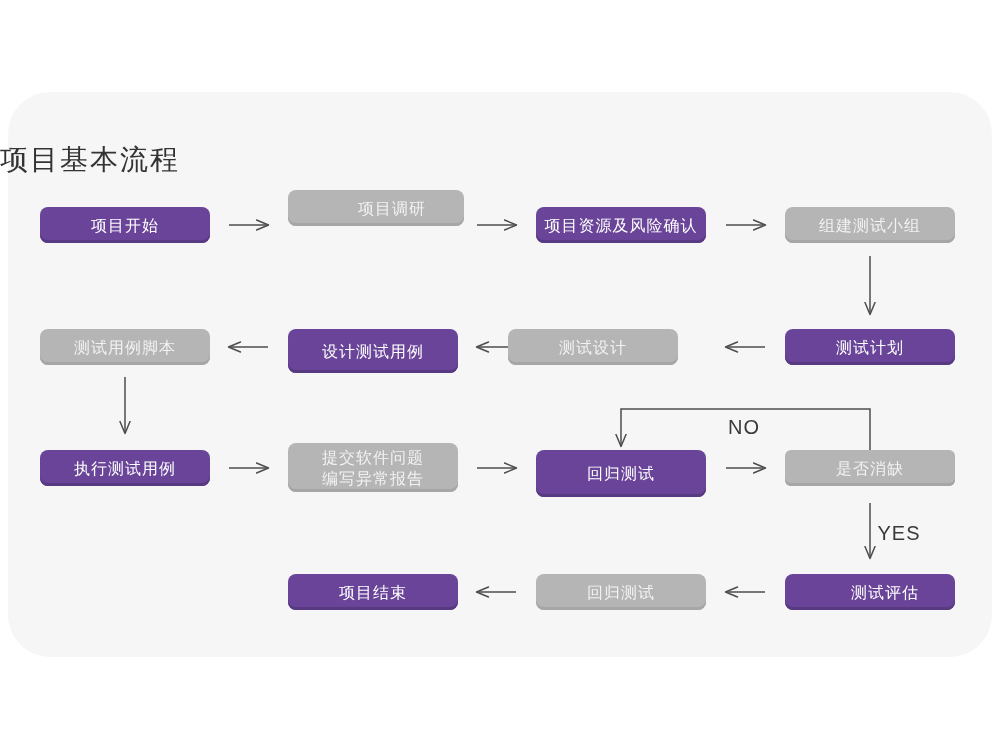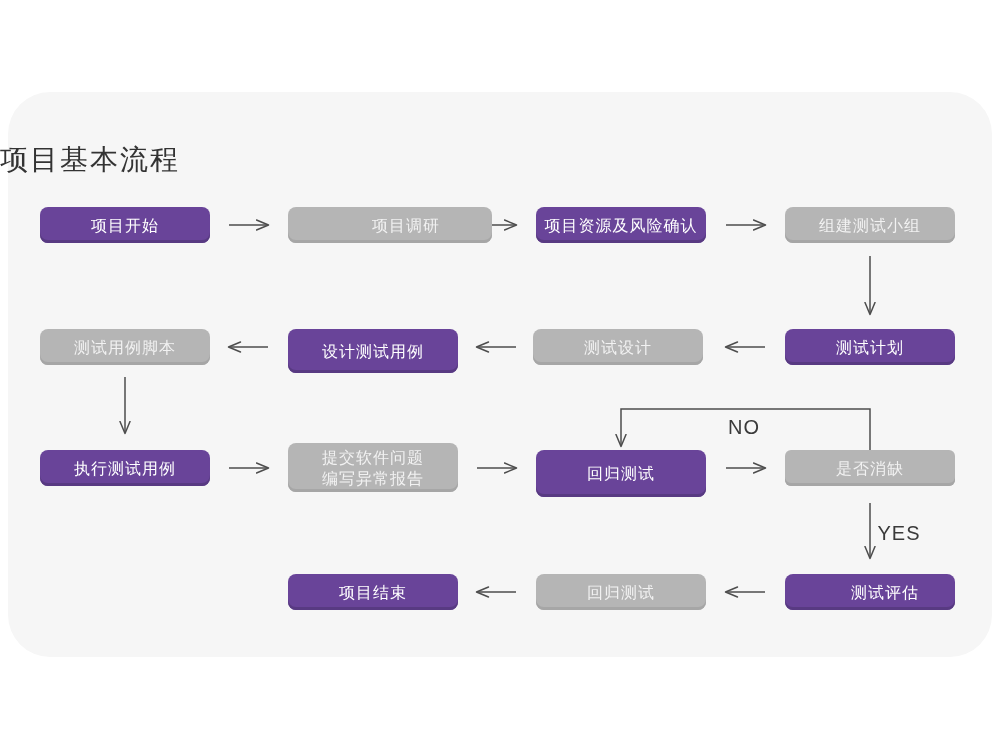--- a/index.html
+++ b/index.html
@@ -101,33 +101,33 @@
       <polyline points="870,450 870,409 621,409 621,446" marker-end="url(#arrowhead)"></polyline>
       <polyline points="870,503 870,558" marker-end="url(#arrowhead)"></polyline>
       <polyline points="765,592 726,592" marker-end="url(#arrowhead)"></polyline>
       <polyline points="516,592 477,592" marker-end="url(#arrowhead)"></polyline>
     </svg>
 
   <div id="nodes">
       <div class="node purple" style="left: 40px; top: 207px; width: 170px; height: 36px;">
         <span>项目开始</span>
       </div>
-      <div class="node gray" style="left: 288px; top: 207px; width: 204px; height: 36px; padding-left: 32px;">
+      <div class="node gray" style="left: 288px; top: 190px; width: 176px; height: 36px; padding-left: 32px;">
         <span>项目调研</span>
       </div>
       <div class="node purple" style="left: 536px; top: 207px; width: 170px; height: 36px;">
         <span>项目资源及风险确认</span>
       </div>
       <div class="node gray" style="left: 785px; top: 207px; width: 170px; height: 36px;">
         <span>组建测试小组</span>
       </div>
       <div class="node purple" style="left: 785px; top: 329px; width: 170px; height: 36px;">
         <span>测试计划</span>
       </div>
-      <div class="node gray" style="left: 533px; top: 329px; width: 170px; height: 36px;">
+      <div class="node gray" style="left: 508px; top: 329px; width: 170px; height: 36px;">
         <span>测试设计</span>
       </div>
       <div class="node purple" style="left: 288px; top: 329px; width: 170px; height: 44px;">
         <span>设计测试用例</span>
       </div>
       <div class="node gray" style="left: 40px; top: 329px; width: 170px; height: 36px;">
         <span>测试用例脚本</span>
       </div>
       <div class="node purple" style="left: 40px; top: 450px; width: 170px; height: 36px;">
         <span>执行测试用例</span>

